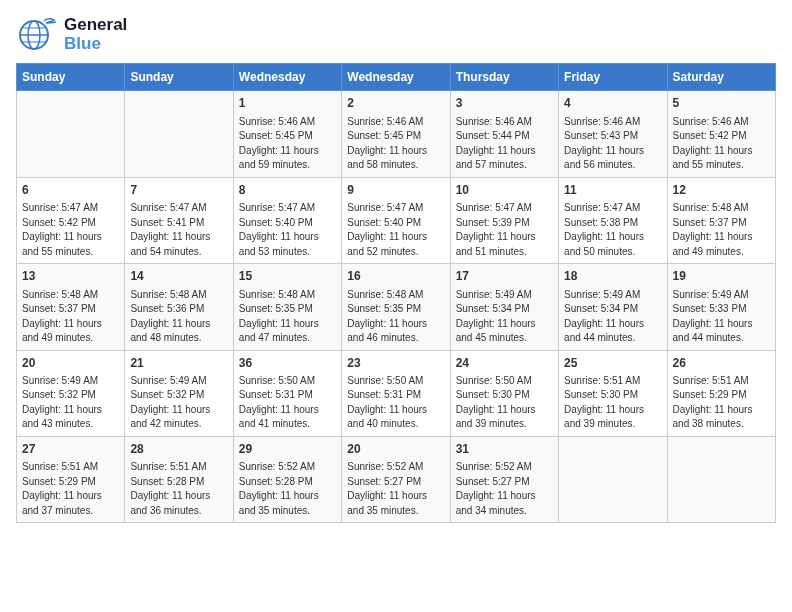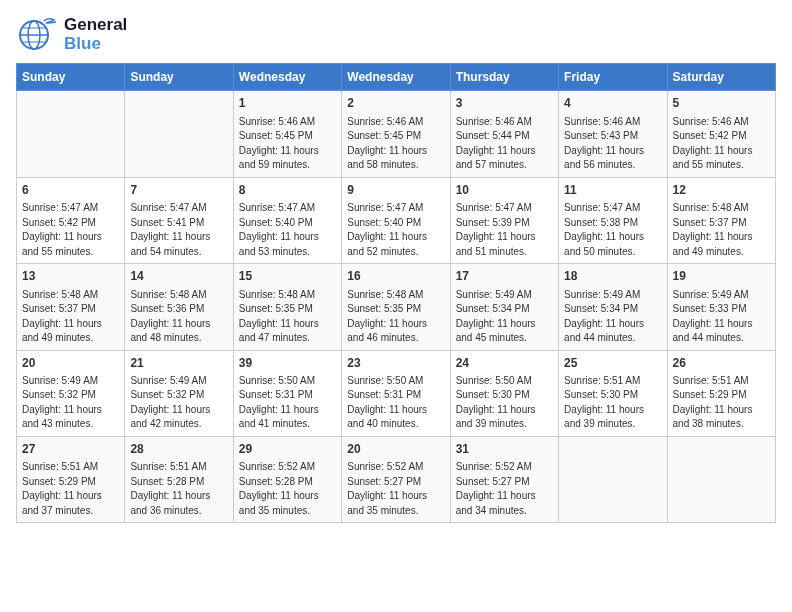--- a/index.html
+++ b/index.html
@@ -247,21 +247,21 @@
 Sunset: 5:32 PM
 Daylight: 11 hours and 43 minutes.</div>
         </td>
         <td>
           <span class="day-num">21</span>
           <div class="cell-content">Sunrise: 5:49 AM
 Sunset: 5:32 PM
 Daylight: 11 hours and 42 minutes.</div>
         </td>
         <td>
-          <span class="day-num">39</span>
+          <span class="day-num">36</span>
           <div class="cell-content">Sunrise: 5:50 AM
 Sunset: 5:31 PM
 Daylight: 11 hours and 41 minutes.</div>
         </td>
         <td>
           <span class="day-num">23</span>
           <div class="cell-content">Sunrise: 5:50 AM
 Sunset: 5:31 PM
 Daylight: 11 hours and 40 minutes.</div>
         </td>

